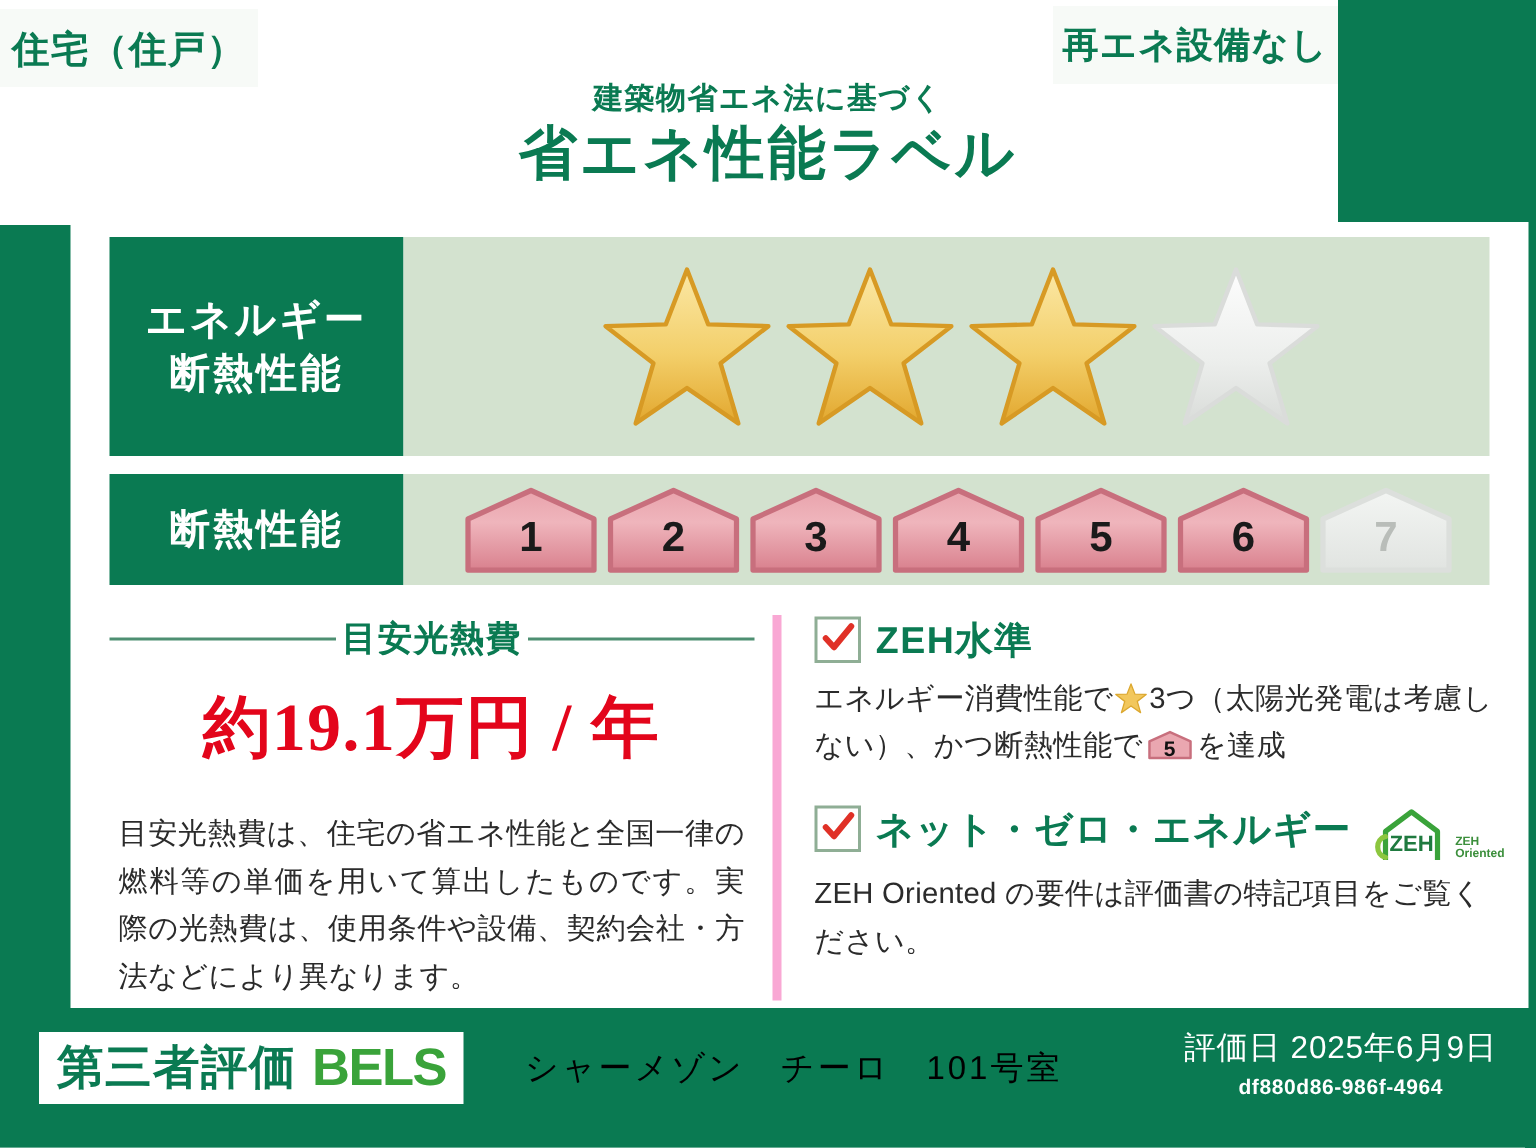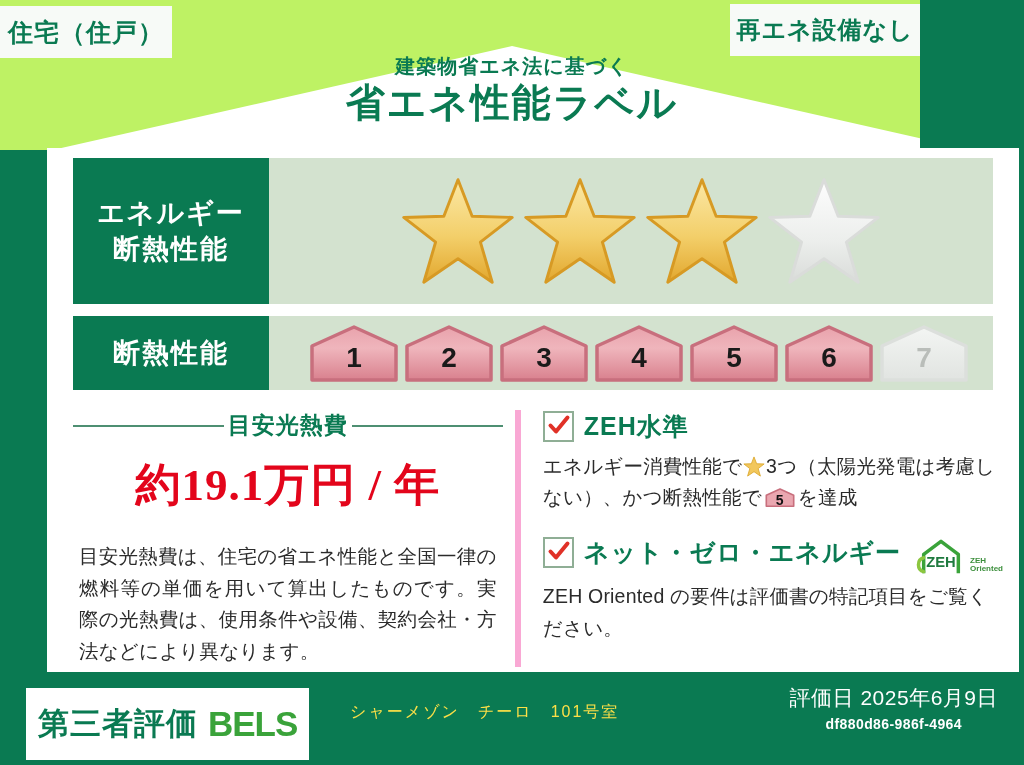--- a/index.html
+++ b/index.html
@@ -6,21 +6,21 @@
   body{
     width:1024px;height:765px;
     background:#0a7a52;
     font-family:"Liberation Sans","DejaVu Sans",sans-serif;
     overflow:hidden;
     position:relative;
   }
   .label-root{position:absolute;inset:0;width:1024px;height:765px;}
 
   
-  .topband{position:absolute;left:0;top:0;width:892px;height:150px;background:#bef264;overflow:hidden;padding-left:28px;}
+  .topband{position:absolute;left:0;top:0;width:892px;height:150px;background:#ffffff;overflow:hidden;}
   .roof{
     position:absolute;left:26px;top:46px;width:972px;height:110px;
     background:#ffffff;
     clip-path:polygon(0% 100%, 50% 0%, 100% 100%);
   }
   .tag{
     position:absolute;background:#f7faf7;color:#0a7a52;
     font-weight:bold;letter-spacing:1px;
     display:flex;align-items:center;justify-content:center;
   }
@@ -108,27 +108,27 @@
     font-size:14px;color:#111;padding-top:4px;box-sizing:border-box;
   }
   .zeh-logo{display:inline-flex;align-items:flex-end;gap:3px;margin-left:4px;transform:translateY(4px);}
   .zeh-logo svg{width:52px;height:42px;}
   .zeh-tag{font-size:8px;line-height:1.05;color:#3c8f3c;font-weight:bold;padding-bottom:4px;}
 
   
   .footer{position:absolute;left:0;bottom:0;width:1024px;height:93px;background:#0a7a52;}
   .bels{
     position:absolute;left:26px;top:16px;height:48px;background:#ffffff;
-    display:flex;align-items:center;padding:12px 12px;gap:10px;
+    display:flex;align-items:center;padding:0 12px;gap:10px;
   }
   .bels .b1{font-size:31px;font-weight:bold;color:#0a7a52;letter-spacing:1px;}
   .bels .b2{font-size:35px;font-weight:bold;color:#3aa33a;letter-spacing:-1px;}
   .bldg{
     position:absolute;left:350px;top:16px;height:48px;display:flex;align-items:center;
-    color:#fde047;font-size:16px;letter-spacing:2px;white-space:nowrap;text-align:right;
+    color:#000000;font-size:22px;letter-spacing:2px;white-space:nowrap;text-align:right;
   }
   .foot-right{position:absolute;right:26px;top:12px;text-align:center;color:#ffffff;}
   .foot-date{font-size:21px;letter-spacing:0.5px;}
   .foot-id{font-size:14px;letter-spacing:0.4px;margin-top:4px;font-weight:bold;}
 </style>
 </head>
 <body>
 
 <div class="label-root">
 

